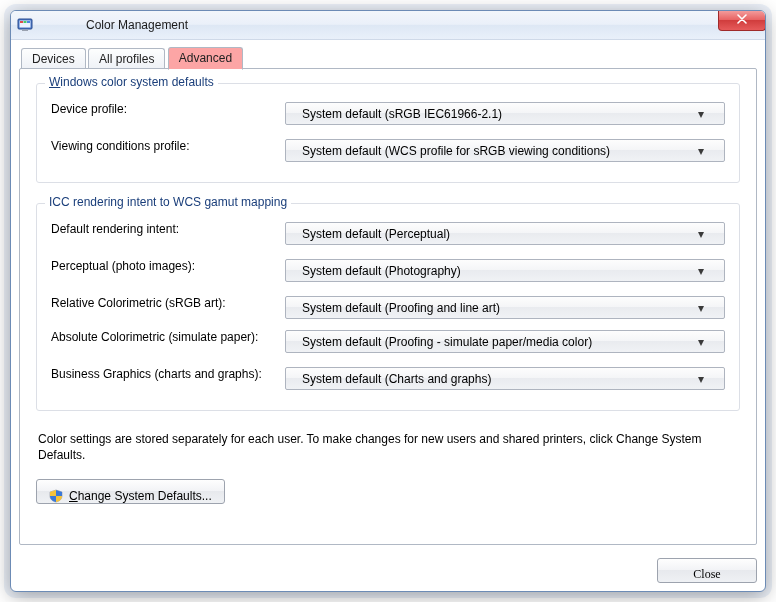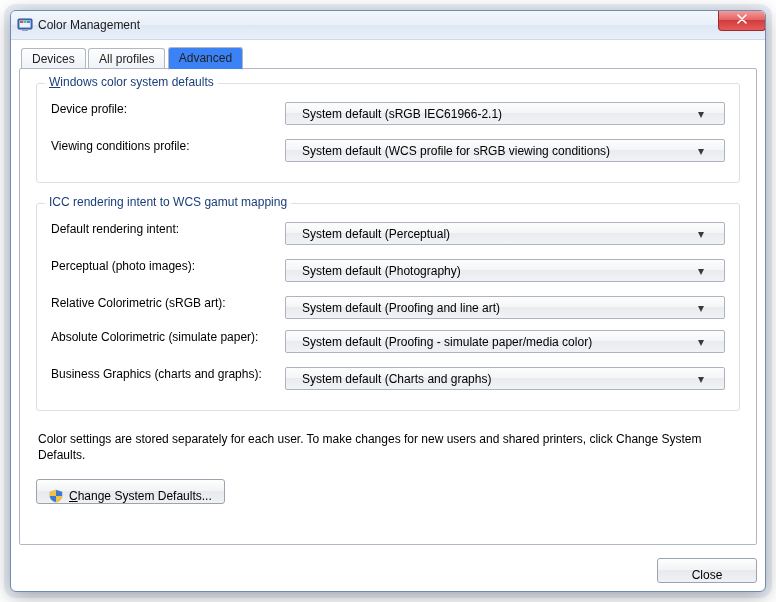--- a/index.html
+++ b/index.html
@@ -26,20 +26,21 @@
     height: 28px;
     background: linear-gradient(to bottom,
        #f2f6fb 0%,
        #eaf0f9 48%,
        #dde7f4 49%,
        #e9f0fa 100%);
     border-bottom: 1px solid #cfd9e8;
     display: flex;
     align-items: center;
     padding-left: 6px;
+    gap: 48px;
   }
   .titlebar .app-icon {
     width: 16px; height: 16px;
     margin-right: 5px;
     display: inline-block;
   }
   .titlebar .title {
     color: #1a1a1a;
   }
   .close-btn {
@@ -76,21 +77,21 @@
     border-top-left-radius: 3px;
     border-top-right-radius: 3px;
     background: linear-gradient(to bottom, #fdfefe, #eef1f6);
     color: #222;
     margin-right: -1px;
     position: relative;
     top: 1px;
     cursor: default;
   }
   .tab.active {
-    background: #3b82f6;
+    background: #fca5a5;
     border-bottom: 1px solid #fff;
     height: 21px;
     top: 0;
     z-index: 2;
   }
   .tabpage {
     border: 1px solid #b0b8c4;
     border-radius: 2px;
     background: #fff;
     position: absolute;
@@ -163,20 +164,21 @@
     cursor: default;
   }
   .btn .shield {
     width: 14px; height: 14px; margin-right: 6px;
   }
   .footer {
     position: absolute;
     right: 0; bottom: 0;
     display: flex;
     gap: 6px;
+    font-family: Liberation Serif, serif;
   }
   .footer .btn { min-width: 74px; justify-content: center; }
   .u { text-decoration: underline; }
 </style>
 </head>
 <body>
 
 <div class="window">
 
   <div class="titlebar">

